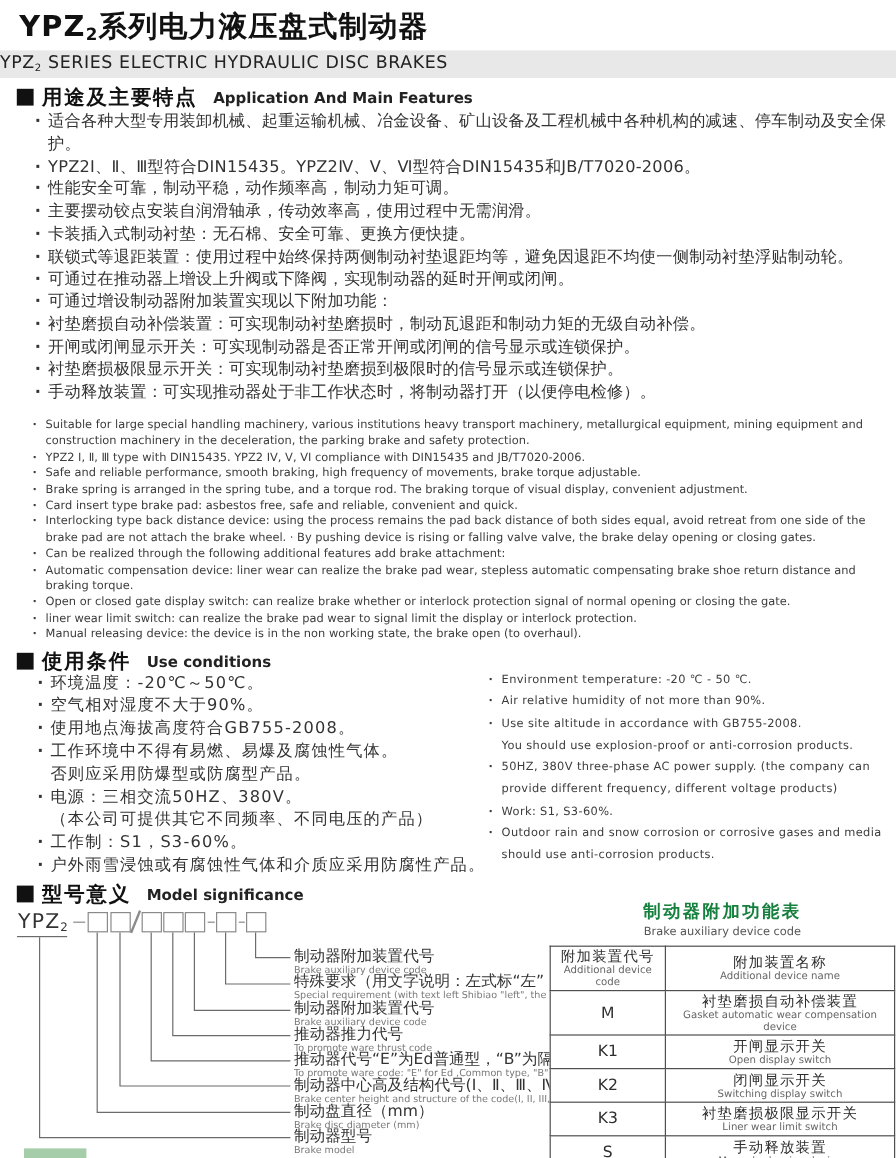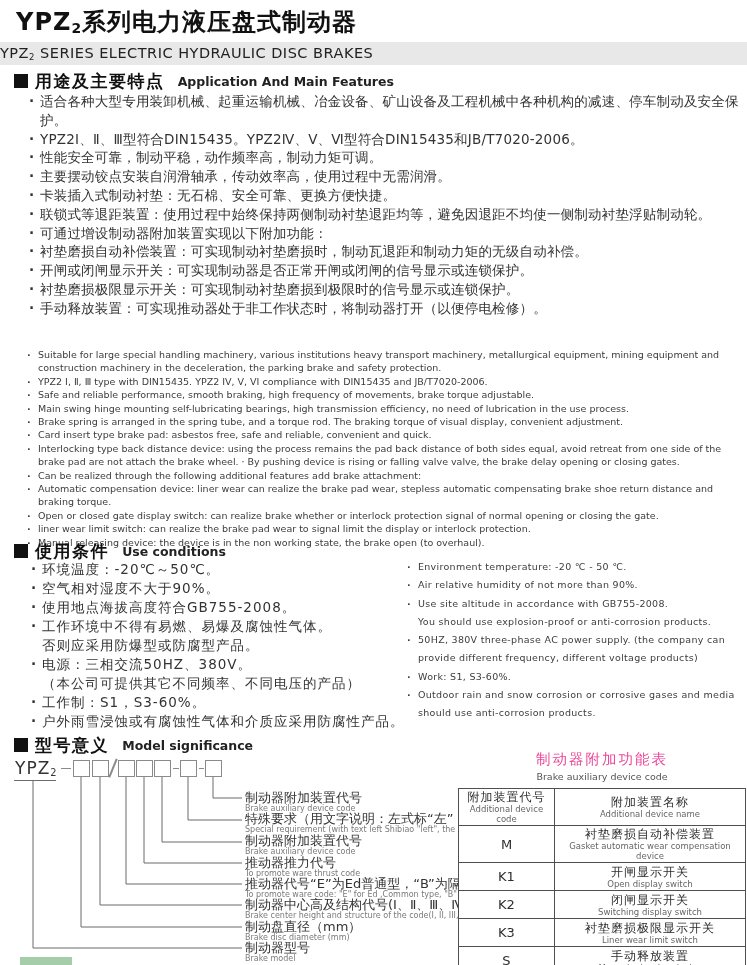--- a/index.html
+++ b/index.html
@@ -42,21 +42,21 @@
   .model-underline { position:absolute; left:0; top:24px; width:42px; height:1px; background:#6b6b6b; }
   .mbox { position:absolute; top:4px; width:17px; height:17px; border:1px solid #8a8a8a; background:#fff; }
   .mdash { position:absolute; top:12px; height:1px; background:#8a8a8a; }
   .mslash { position:absolute; top:2px; width:1.5px; height:20px; background:#8a8a8a; transform:rotate(22deg); }
   .connectors { position:absolute; left:0; top:0; }
   .dlabel { position:absolute; left:231px; white-space:nowrap; }
   .dlabel .lz { font-size:13px; line-height:12px; color:#333; }
   .dlabel .le { font-size:8px; line-height:8.5px; color:#7a7a7a; margin-top:0.5px; }
 
   .tbl-block { position:absolute; left:458px; top:750px; width:288px; }
-  .tbl-title-zh { text-align:center; font-size:14.5px; letter-spacing:2px; color:#ec4899; }
+  .tbl-title-zh { text-align:center; font-size:14.5px; letter-spacing:2px; color:#15803d;font-weight:bold; }
   .tbl-title-en { text-align:center; font-size:9.5px; color:#555; margin-top:2px; }
   table.devtbl { border-collapse:collapse; width:288px; margin-top:6px; table-layout:fixed; }
   table.devtbl td { border:1px solid #4f4f4f; text-align:center; vertical-align:middle; padding:1px 2px; }
   table.devtbl .c1 { width:96px; }
   table.devtbl tr { height:28px; }
   table.devtbl tr.hdr { height:30px; }
   .cell-zh { font-size:12px; line-height:14px; letter-spacing:1px; color:#2e2e2e; }
   .cell-en { font-size:8.5px; line-height:10px; color:#666; }
   .code-cell { font-size:13px; color:#2e2e2e; }
 
@@ -77,32 +77,32 @@
     <span class="en">Application And Main Features</span>
   </div>
 
   <div class="flist zh-list">
     <div class="li">适合各种大型专用装卸机械、起重运输机械、冶金设备、矿山设备及工程机械中各种机构的减速、停车制动及安全保护。</div>
     <div class="li">YPZ2Ⅰ、Ⅱ、Ⅲ型符合DIN15435。YPZ2Ⅳ、Ⅴ、Ⅵ型符合DIN15435和JB/T7020-2006。</div>
     <div class="li">性能安全可靠，制动平稳，动作频率高，制动力矩可调。</div>
     <div class="li">主要摆动铰点安装自润滑轴承，传动效率高，使用过程中无需润滑。</div>
     <div class="li">卡装插入式制动衬垫：无石棉、安全可靠、更换方便快捷。</div>
     <div class="li">联锁式等退距装置：使用过程中始终保持两侧制动衬垫退距均等，避免因退距不均使一侧制动衬垫浮贴制动轮。</div>
+    <div class="li">可通过在推动器上增设上升阀或下降阀，实现制动器的延时开闸或闭闸。</div>
     <div class="li">可通过增设制动器附加装置实现以下附加功能：</div>
     <div class="li">衬垫磨损自动补偿装置：可实现制动衬垫磨损时，制动瓦退距和制动力矩的无级自动补偿。</div>
     <div class="li">开闸或闭闸显示开关：可实现制动器是否正常开闸或闭闸的信号显示或连锁保护。</div>
     <div class="li">衬垫磨损极限显示开关：可实现制动衬垫磨损到极限时的信号显示或连锁保护。</div>
     <div class="li">手动释放装置：可实现推动器处于非工作状态时，将制动器打开（以便停电检修）。</div>
   </div>
 
   <div class="flist en-list">
     <div class="li">Suitable for large special handling machinery, various institutions heavy transport machinery, metallurgical equipment, mining equipment and construction machinery in the deceleration, the parking brake and safety protection.</div>
     <div class="li">YPZ2 Ⅰ, Ⅱ, Ⅲ type with DIN15435. YPZ2 IV, V, VI compliance with DIN15435 and JB/T7020-2006.</div>
     <div class="li">Safe and reliable performance, smooth braking, high frequency of movements, brake torque adjustable.</div>
-    <div class="li">Main swing hinge mounting self-lubricating bearings, high transmission efficiency, no need of lubrication in the use process.</div>
     <div class="li">Brake spring is arranged in the spring tube, and a torque rod. The braking torque of visual display, convenient adjustment.</div>
     <div class="li">Card insert type brake pad: asbestos free, safe and reliable, convenient and quick.</div>
     <div class="li">Interlocking type back distance device: using the process remains the pad back distance of both sides equal, avoid retreat from one side of the brake pad are not attach the brake wheel. · By pushing device is rising or falling valve valve, the brake delay opening or closing gates.</div>
     <div class="li">Can be realized through the following additional features add brake attachment:</div>
     <div class="li">Automatic compensation device:  liner wear can realize the brake pad wear, stepless automatic compensating brake shoe return distance and braking torque.</div>
     <div class="li">Open or closed gate display switch: can realize brake whether or interlock protection signal of normal opening or closing the gate.</div>
     <div class="li">liner wear limit switch: can realize the brake pad wear to signal limit the display or interlock protection.</div>
     <div class="li">Manual releasing device: the device is in the non working state, the brake open (to overhaul).</div>
   </div>
 

